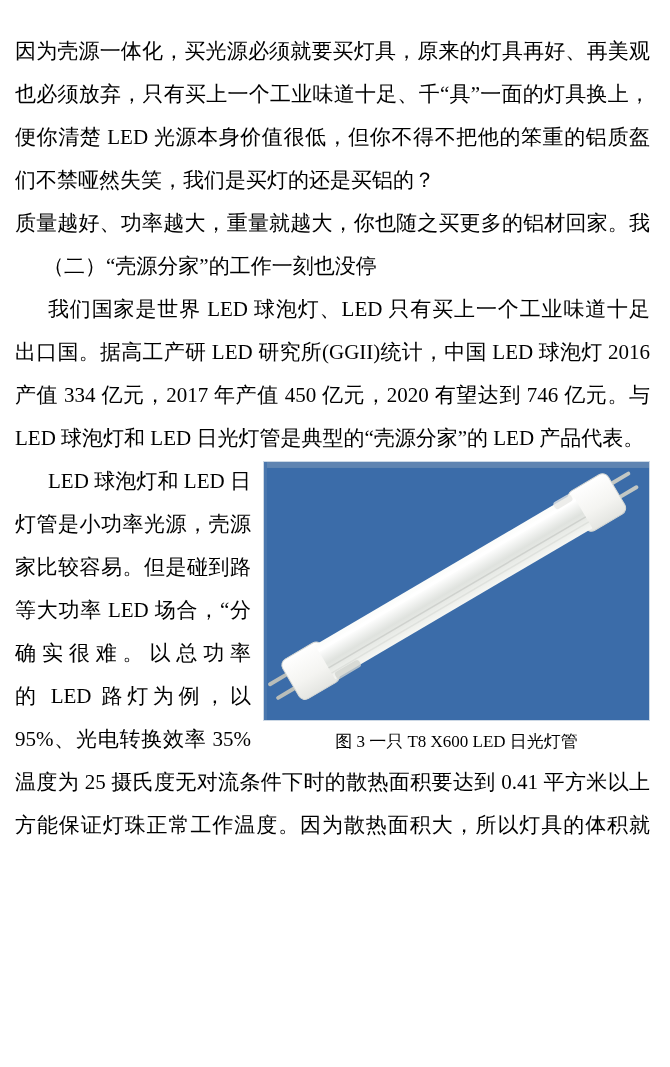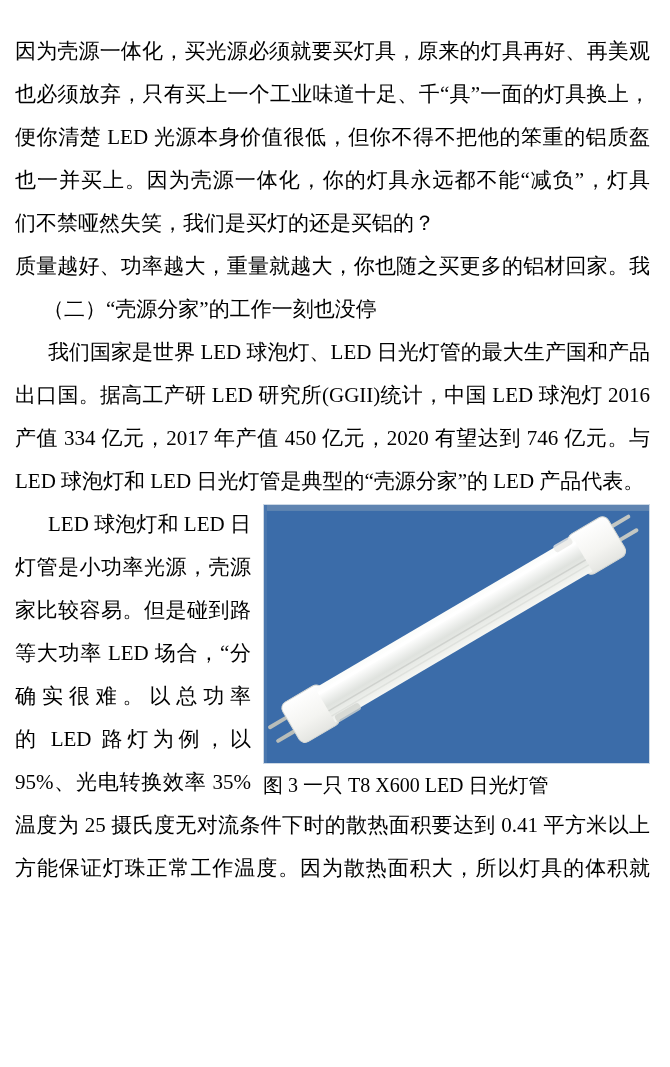--- a/index.html
+++ b/index.html
@@ -40,48 +40,48 @@
     margin: 1px 0 0 12px;
   }
   .fig-img {
     display: block;
     width: 387px;
     height: 260px;
     border: 1px solid #ccd8e5;
     box-sizing: border-box;
   }
   .fig-caption {
-    font-size: 20px;
+    text-align: center;
+    font-size: 17px;
     line-height: 26px;
     margin-top: 8px;
     height: 26px;
     overflow: hidden;
     color: #000000;
   }
   .fullwide { clear: none; }
 </style>
 </head>
 <body>
 
 <div class="page">
   <div class="content">
 
     <div>
       <div class="line">因为壳源一体化，买光源必须就要买灯具，原来的灯具再好、再美观</div>
       <div class="line">也必须放弃，只有买上一个工业味道十足、千“具”一面的灯具换上，</div>
       <div class="line">便你清楚 LED 光源本身价值很低，但你不得不把他的笨重的铝质盔甲</div>
-      <div class="line">也一并买上。因为壳源一体化，你的灯具永远都不能“减负”，灯具</div>
       <div class="line last">们不禁哑然失笑，我们是买灯的还是买铝的？</div>
       <div class="line">质量越好、功率越大，重量就越大，你也随之买更多的铝材回家。我</div>
     </div>
 
     <div class="line last heading">（二）“壳源分家”的工作一刻也没停</div>
 
     <div>
-      <div class="line indent">我们国家是世界 LED 球泡灯、LED 日光灯管的最大生产国和产品</div>
+      <div class="line indent">我们国家是世界 LED 球泡灯、LED 只有买上一个工业味道十足</div>
       <div class="line">出口国。据高工产研 LED 研究所(GGII)统计，中国 LED 球泡灯 2016 年</div>
       <div class="line">产值 334 亿元，2017 年产值 450 亿元，2020 有望达到 746 亿元。与</div>
       <div class="line last">LED 球泡灯和 LED 日光灯管是典型的“壳源分家”的 LED 产品代表。</div>
     </div>
 
     <div>
 
       <div class="figure">
         <svg class="fig-img" viewBox="0 0 387 260" xmlns="http://www.w3.org/2000/svg" preserveAspectRatio="none">
           <defs>

